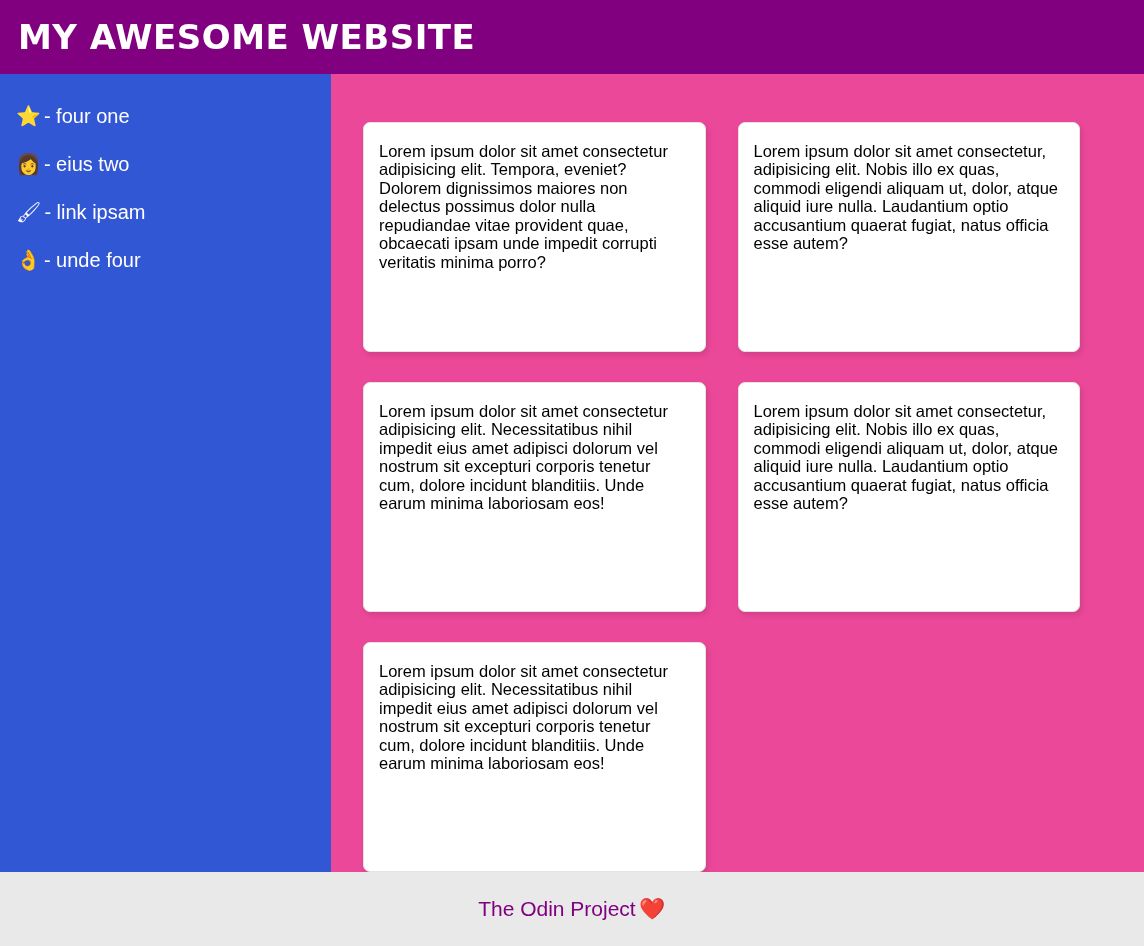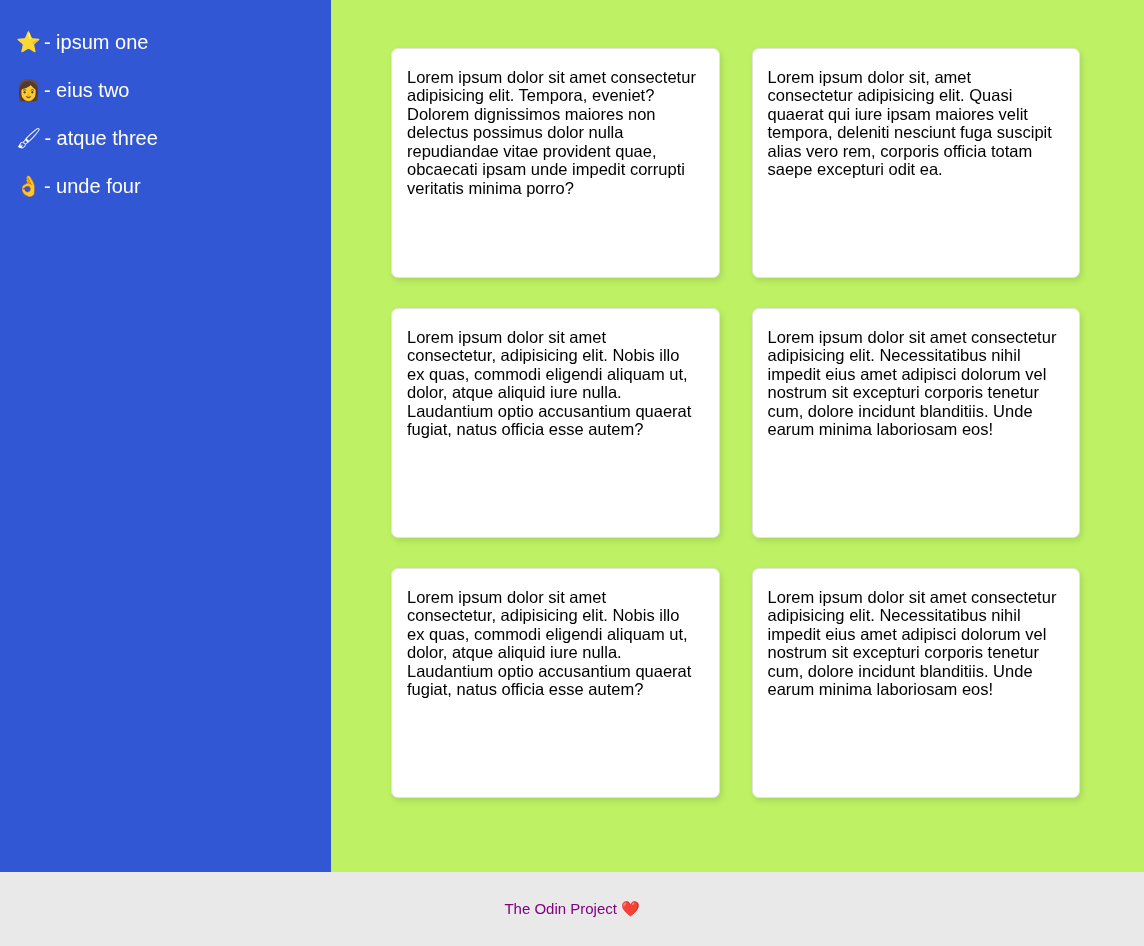--- a/index.html
+++ b/index.html
@@ -65,22 +65,22 @@
     font-size: 20px;
     line-height: 1;
     margin-right: 3px;
     font-family: "DejaVu Sans", sans-serif;
   }
   .nav-label { white-space: nowrap; }
 
   
   main#content {
     flex: 1 1 auto;
-    background: #bef264;
-    padding: 48px 64px 0 60px;
+    background: #ec4899;
+    padding: 48px 64px 0 32px;
   }
   #card-grid {
     display: grid;
     grid-template-columns: 1fr 1fr;
     gap: 30px 32px;
   }
   .card {
     background: #ffffff;
     border: 1px solid #e3e3e3;
     border-radius: 7px;
@@ -99,61 +99,61 @@
   footer#site-footer {
     height: 74px;
     min-height: 74px;
     background: #e9e9e9;
     display: flex;
     align-items: center;
     justify-content: center;
   }
   #footer-text {
     color: #800080;
-    font-size: 15px;
+    font-size: 21px;
   }
   #footer-heart {
     font-family: "DejaVu Sans", sans-serif;
     margin-left: 4px;
   }
 </style>
 </head>
 <body>
 
 <div id="page">
 
+  <header id="site-header">
+    <div id="site-title">My Awesome Website</div>
+  </header>
 
   <div id="body-region">
 
     <nav id="sidebar">
       <a class="nav-item">
         <span class="nav-emoji">⭐</span>
-        <span class="nav-label">- ipsum one</span>
+        <span class="nav-label">- four one</span>
       </a>
       <a class="nav-item">
         <span class="nav-emoji">👩</span>
         <span class="nav-label">- eius two</span>
       </a>
       <a class="nav-item">
         <span class="nav-emoji">🖌</span>
-        <span class="nav-label">- atque three</span>
+        <span class="nav-label">- link ipsam</span>
       </a>
       <a class="nav-item">
         <span class="nav-emoji">👌</span>
         <span class="nav-label">- unde four</span>
       </a>
     </nav>
 
     <main id="content">
       <div id="card-grid">
         <div class="card">
           <p>Lorem ipsum dolor sit amet consectetur adipisicing elit. Tempora, eveniet? Dolorem dignissimos maiores non delectus possimus dolor nulla repudiandae vitae provident quae, obcaecati ipsam unde impedit corrupti veritatis minima porro?</p>
-        </div>
-        <div class="card">
-          <p>Lorem ipsum dolor sit, amet consectetur adipisicing elit. Quasi quaerat qui iure ipsam maiores velit tempora, deleniti nesciunt fuga suscipit alias vero rem, corporis officia totam saepe excepturi odit ea.</p>
         </div>
         <div class="card">
           <p>Lorem ipsum dolor sit amet consectetur, adipisicing elit. Nobis illo ex quas, commodi eligendi aliquam ut, dolor, atque aliquid iure nulla. Laudantium optio accusantium quaerat fugiat, natus officia esse autem?</p>
         </div>
         <div class="card">
           <p>Lorem ipsum dolor sit amet consectetur adipisicing elit. Necessitatibus nihil impedit eius amet adipisci dolorum vel nostrum sit excepturi corporis tenetur cum, dolore incidunt blanditiis. Unde earum minima laboriosam eos!</p>
         </div>
         <div class="card">
           <p>Lorem ipsum dolor sit amet consectetur, adipisicing elit. Nobis illo ex quas, commodi eligendi aliquam ut, dolor, atque aliquid iure nulla. Laudantium optio accusantium quaerat fugiat, natus officia esse autem?</p>
         </div>

